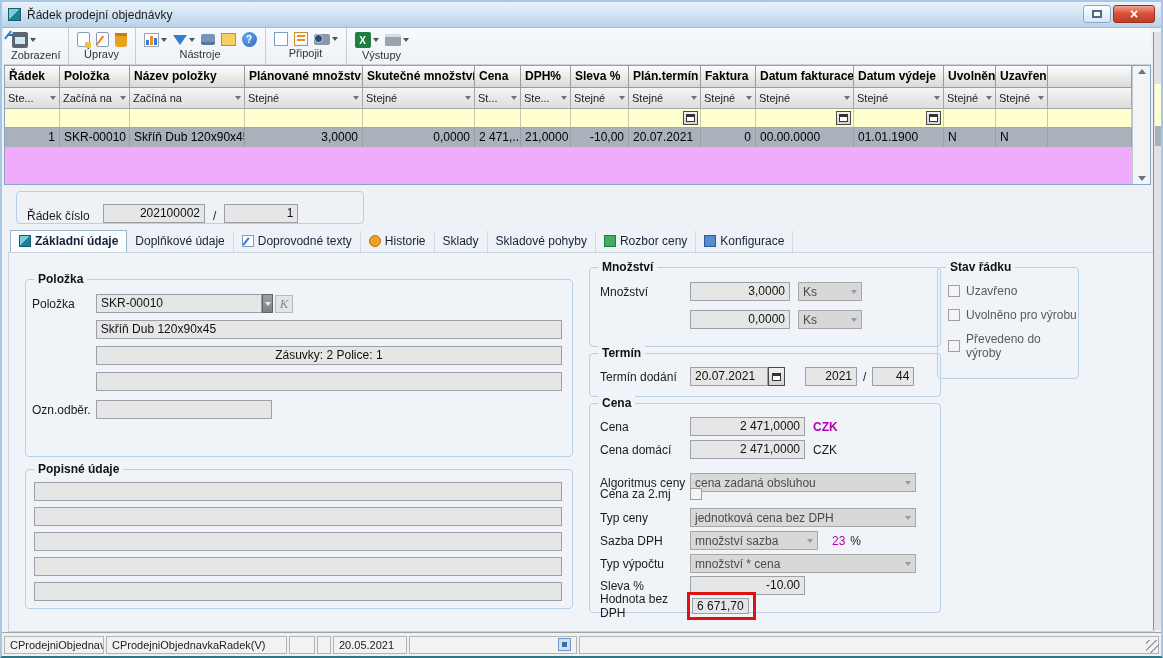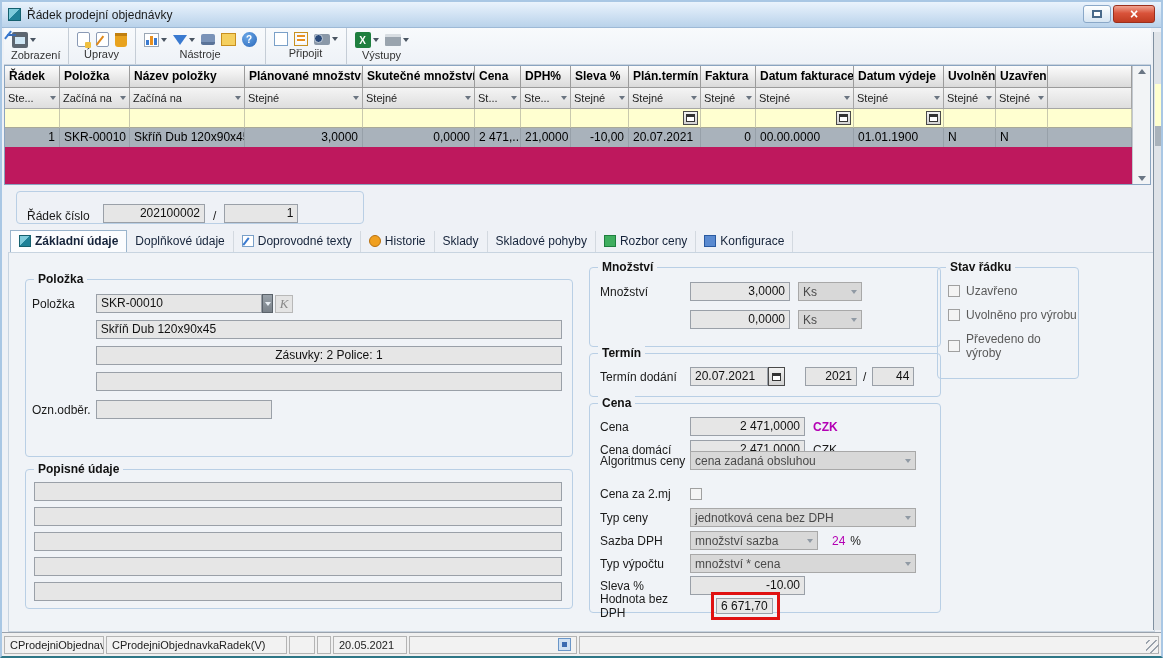--- a/index.html
+++ b/index.html
@@ -36,21 +36,21 @@
   .ic-card::after{content:"";position:absolute;left:3px;top:6px;width:9px;height:2px;background:#3a6ab0;}
   .ic-help{width:15px;height:15px;border-radius:50%;background:radial-gradient(circle at 35% 30%,#6aa8e8,#2a66b8);color:#fff;font-weight:bold;font-size:10px;}
   .ic-note{width:14px;height:14px;background:#fff;border:1px solid #7aa0c8;}
   .ic-note::after{content:"";position:absolute;left:3px;top:2px;width:2px;height:10px;background:#3a7ad0;transform:rotate(38deg);}
   .ic-list{width:14px;height:14px;background:#fff;border:1px solid #c89020;background-image:repeating-linear-gradient(#fff 0 2px,#e89020 2px 4px);background-clip:content-box;padding:2px;}
   .ic-cam{width:16px;height:11px;background:#8a98a8;border-radius:2px;}
   .ic-cam::after{content:"";position:absolute;width:7px;height:7px;border-radius:50%;background:#2a4a7a;border:1px solid #cdd6e0;}
   .ic-xls{background:#1f7f3f;color:#fff;font-weight:bold;}
   .ic-print{width:16px;height:12px;background:#9aa4ae;border-radius:1px;border-top:3px solid #d8dde2;}
   
-  .grid{position:absolute;left:2px;top:63px;right:10px;height:120px;background:#be185d;border:1px solid #8aa4c0;display:flex;}
+  .grid{position:absolute;left:2px;top:63px;right:10px;height:120px;background:#f0abfc;border:1px solid #8aa4c0;display:flex;}
   .gcols{flex:1;overflow:hidden;}
   .grow{display:flex;}
   .c{flex:0 0 auto;white-space:nowrap;overflow:hidden;}
   .w0{width:55px}.w1{width:70px}.w2{width:115px}.w3{width:118px}.w4{width:112px}.w5{width:46px}.w6{width:50px}.w7{width:58px}.w8{width:72px}.w9{width:55px}.w10{width:98px}.w11{width:90px}.w12{width:52px}.w13{width:52px}.wf{flex:1 1 auto;width:auto;}
   .gr-h .c{height:22px;padding:3px 4px;font-weight:bold;font-size:12px;background:linear-gradient(#fcfcfc,#dadada);border-right:1px solid #9b9b9b;border-bottom:1px solid #9b9b9b;cursor:pointer;}
   .gr-f .c{height:21px;font-size:11px;color:#222;background:linear-gradient(#f4f4f4,#dedede);border-right:1px solid #a6a6a6;border-bottom:1px solid #a6a6a6;display:flex;align-items:center;justify-content:space-between;padding:0 3px;cursor:pointer;}
   .gr-f .dd-arrow{border-top-color:#6a7480;}
   .gr-y .c{height:19px;background:#ffffd0;border-right:1px solid #c9c9ad;border-bottom:1px solid #a9a998;display:flex;align-items:center;justify-content:flex-end;padding:0 2px;cursor:text;}
   .gr-d .c{height:19px;background:#a9b2bb;font-size:12px;padding:2px 4px;border-right:1px solid #97a0a9;cursor:pointer;}
   .ar{text-align:right;}
@@ -456,21 +456,21 @@
       <div class="row" style="left:10px;top:13px;">
         <span class="lbl" style="width:90px">Cena</span>
         <span class="field fr" style="width:115px">2 471,0000</span>
         <span class="lbl magenta" style="margin-left:8px;font-weight:bold">CZK</span>
       </div>
       <div class="row" style="left:10px;top:36px;">
         <span class="lbl" style="width:90px">Cena domácí</span>
         <span class="field fr" style="width:115px">2 471,0000</span>
         <span class="lbl" style="margin-left:8px">CZK</span>
       </div>
-      <div class="row" style="left:10px;top:47px;">
+      <div class="row" style="left:10px;top:69px;">
         <span class="lbl" style="width:90px">Algoritmus ceny</span>
         <span class="combo" style="width:226px">
             <span>cena zadaná obsluhou</span>
             <span class="dd-arrow"></span>
           </span>
       </div>
       <div class="row" style="left:10px;top:83px;">
         <span class="lbl" style="width:90px">Cena za 2.mj</span>
         <span class="cb"></span>
       </div>
@@ -480,35 +480,35 @@
             <span>jednotková cena bez DPH</span>
             <span class="dd-arrow"></span>
           </span>
       </div>
       <div class="row" style="left:10px;top:127px;">
         <span class="lbl" style="width:90px">Sazba DPH</span>
         <span class="combo" style="width:128px">
             <span>množství sazba</span>
             <span class="dd-arrow"></span>
           </span>
-        <span class="lbl magenta" style="margin-left:14px">24</span>
+        <span class="lbl magenta" style="margin-left:14px">23</span>
         <span class="lbl" style="margin-left:5px">%</span>
       </div>
       <div class="row" style="left:10px;top:150px;">
         <span class="lbl" style="width:90px">Typ výpočtu</span>
         <span class="combo" style="width:226px">
             <span>množství * cena</span>
             <span class="dd-arrow"></span>
           </span>
       </div>
       <div class="row" style="left:10px;top:172px;">
         <span class="lbl" style="width:90px">Sleva %</span>
         <span class="field fr" style="width:115px">-10.00</span>
       </div>
-      <div class="row" style="left:10px;top:188px;gap:24px;">
+      <div class="row" style="left:10px;top:188px;">
         <span class="lbl" style="width:87px">Hodnota bez DPH</span>
         <span class="annot"><span class="field fr" style="width:115px">6 671,70</span></span>
       </div>
     </div>
 
     <div class="group" style="left:928px;top:14px;width:142px;height:112px;">
       <span class="legend">Stav řádku</span>
       <div class="row" style="left:10px;top:16px;">
         <span class="cb"></span>
           <span class="cb-lbl">Uzavřeno</span>

